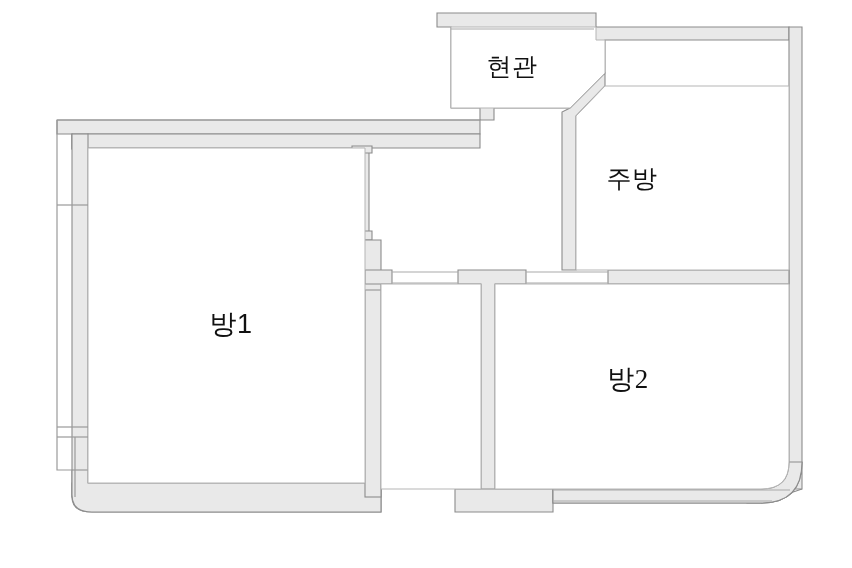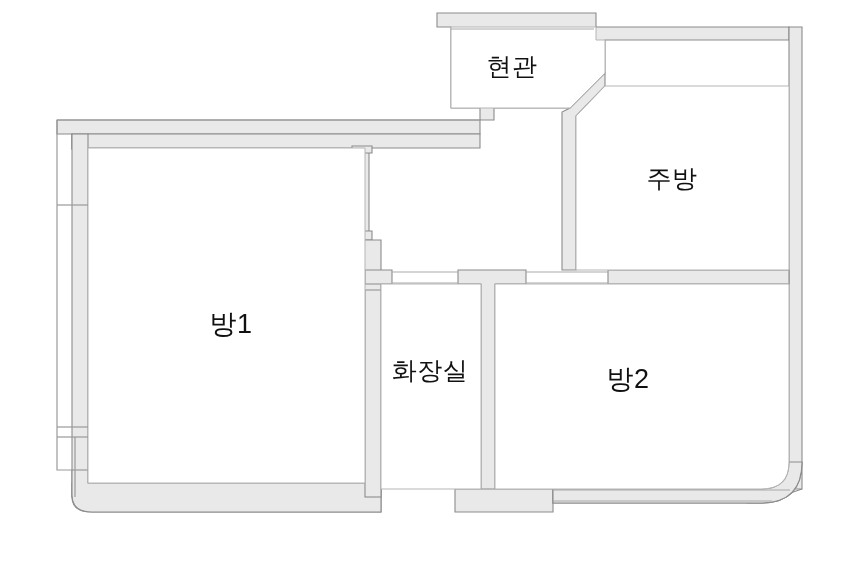--- a/index.html
+++ b/index.html
@@ -253,21 +253,20 @@
       <path d="M 526,272 L 608,272 M 526,283 L 608,283"></path>
 
       <path d="M 553,490 L 790,490 M 553,501 L 772,501"></path>
 
       <path d="M 451,29 L 594,29"></path>
     </g>
   </svg>
 
   <div class="room-label lbl-entrance" style="left:512px; top:66px;">현관</div>
 
-  <div class="room-label lbl-kitchen" style="left:632px; top:178px;margin-left:40px;">주방</div>
+  <div class="room-label lbl-kitchen" style="left:632px; top:178px;">주방</div>
 
   <div class="room-label lbl-room1" style="left:231px; top:308px;margin-top:16px;">방1</div>
 
-  <div class="room-label lbl-bath" style="left:430px; top:370px;">화장실</div>
-
-  <div class="room-label lbl-room2" style="left:628px; top:379px;">방2</div>
+
+  <div class="room-label lbl-room2" style="left:628px; top:379px;font-family:Liberation Serif, serif;">방2</div>
 
 </div>
 
 </body></html>

